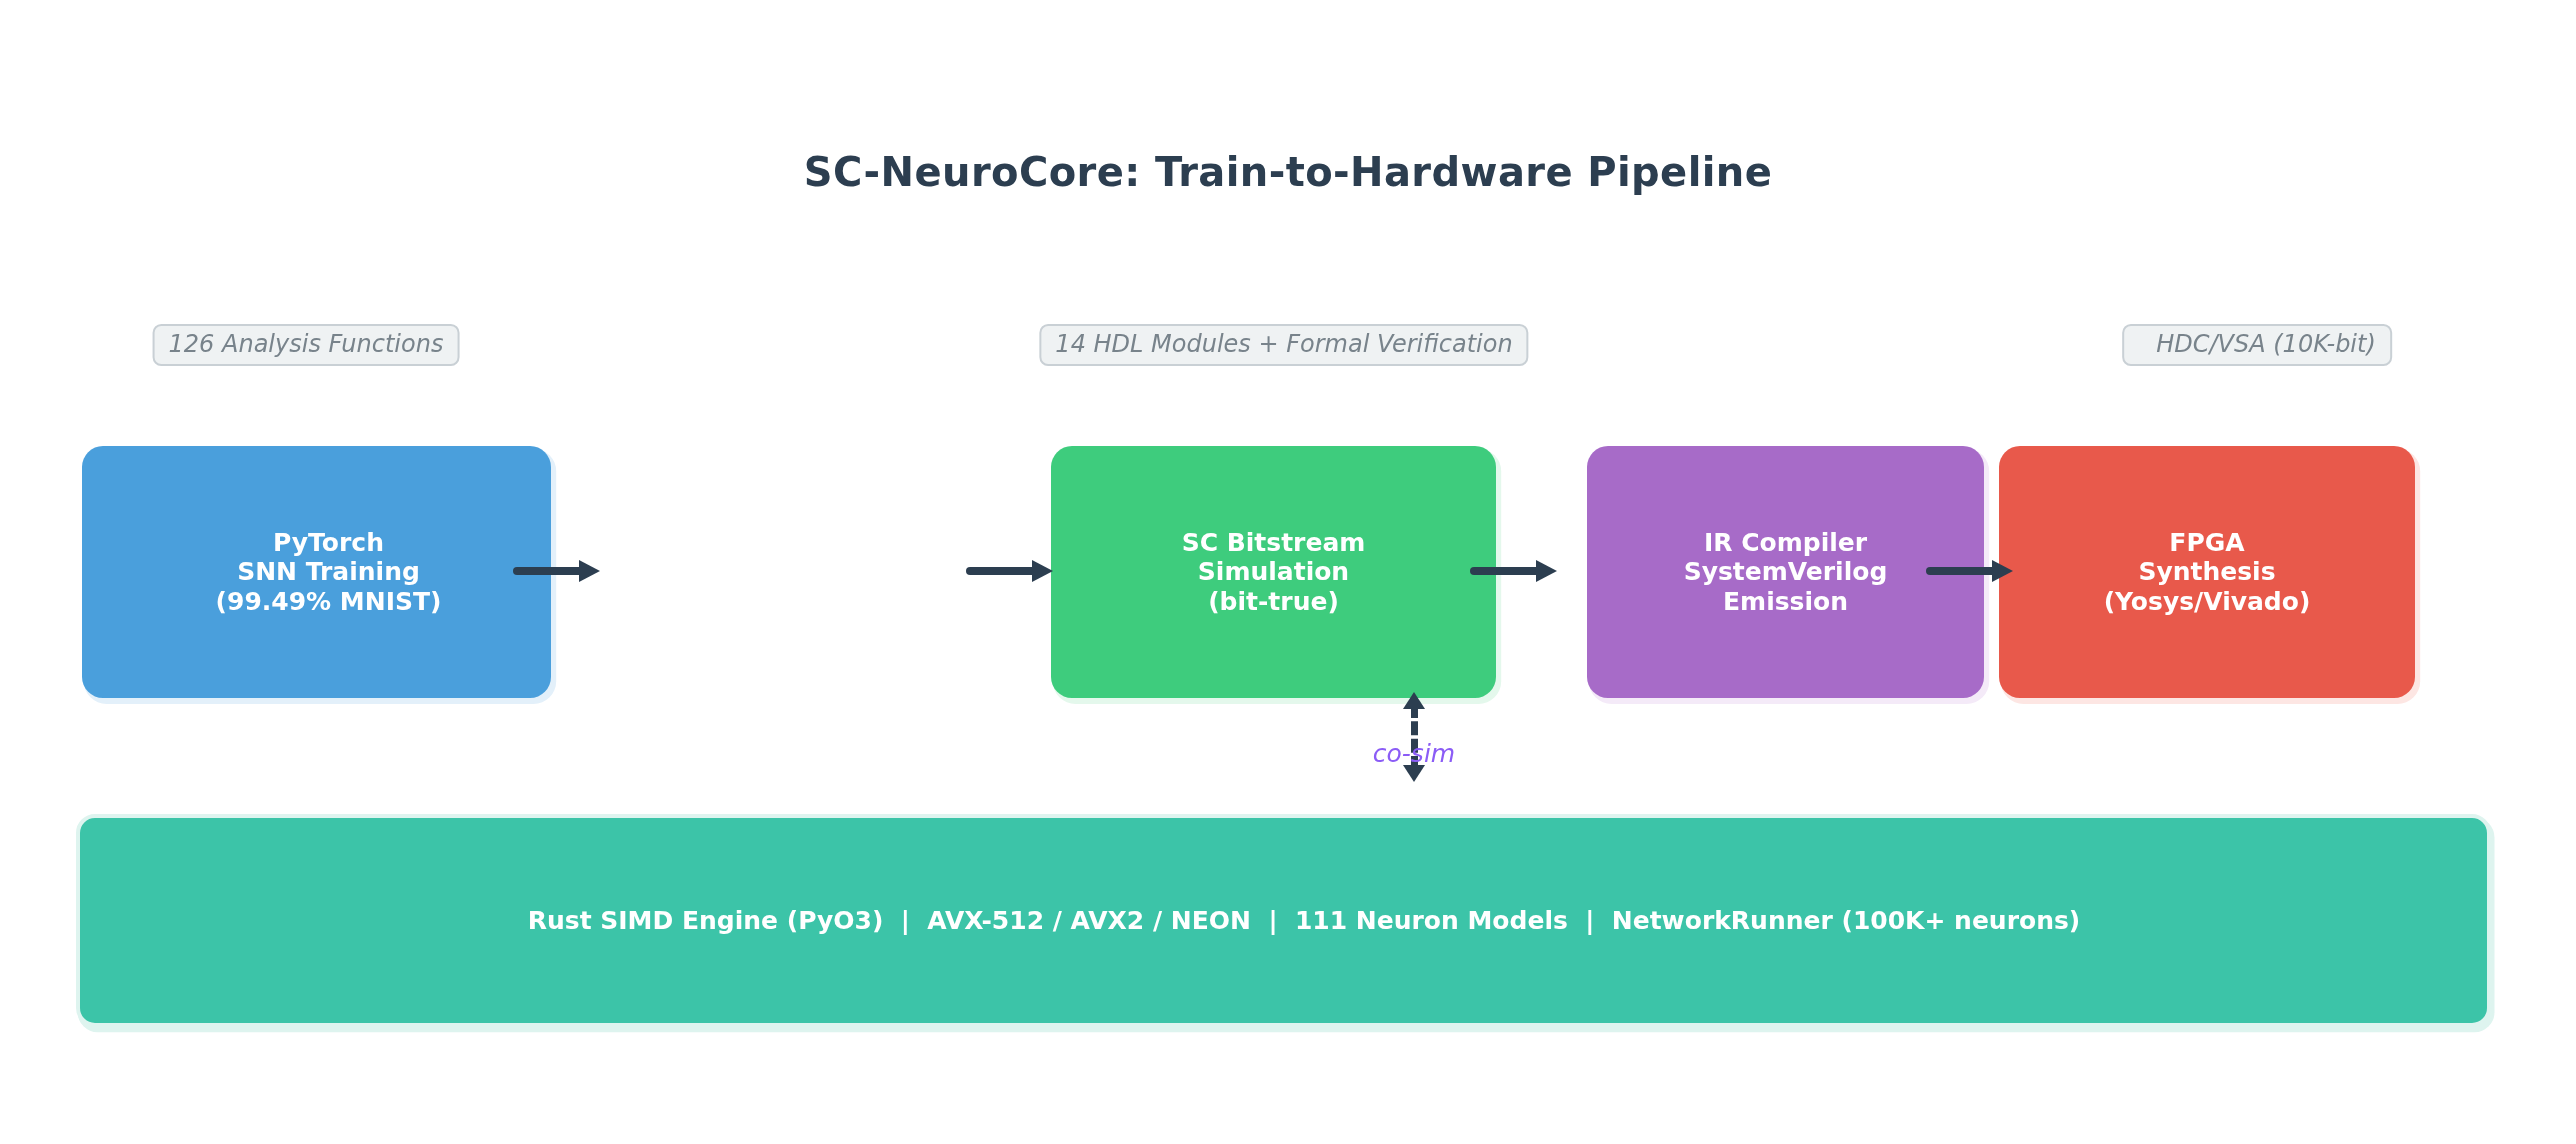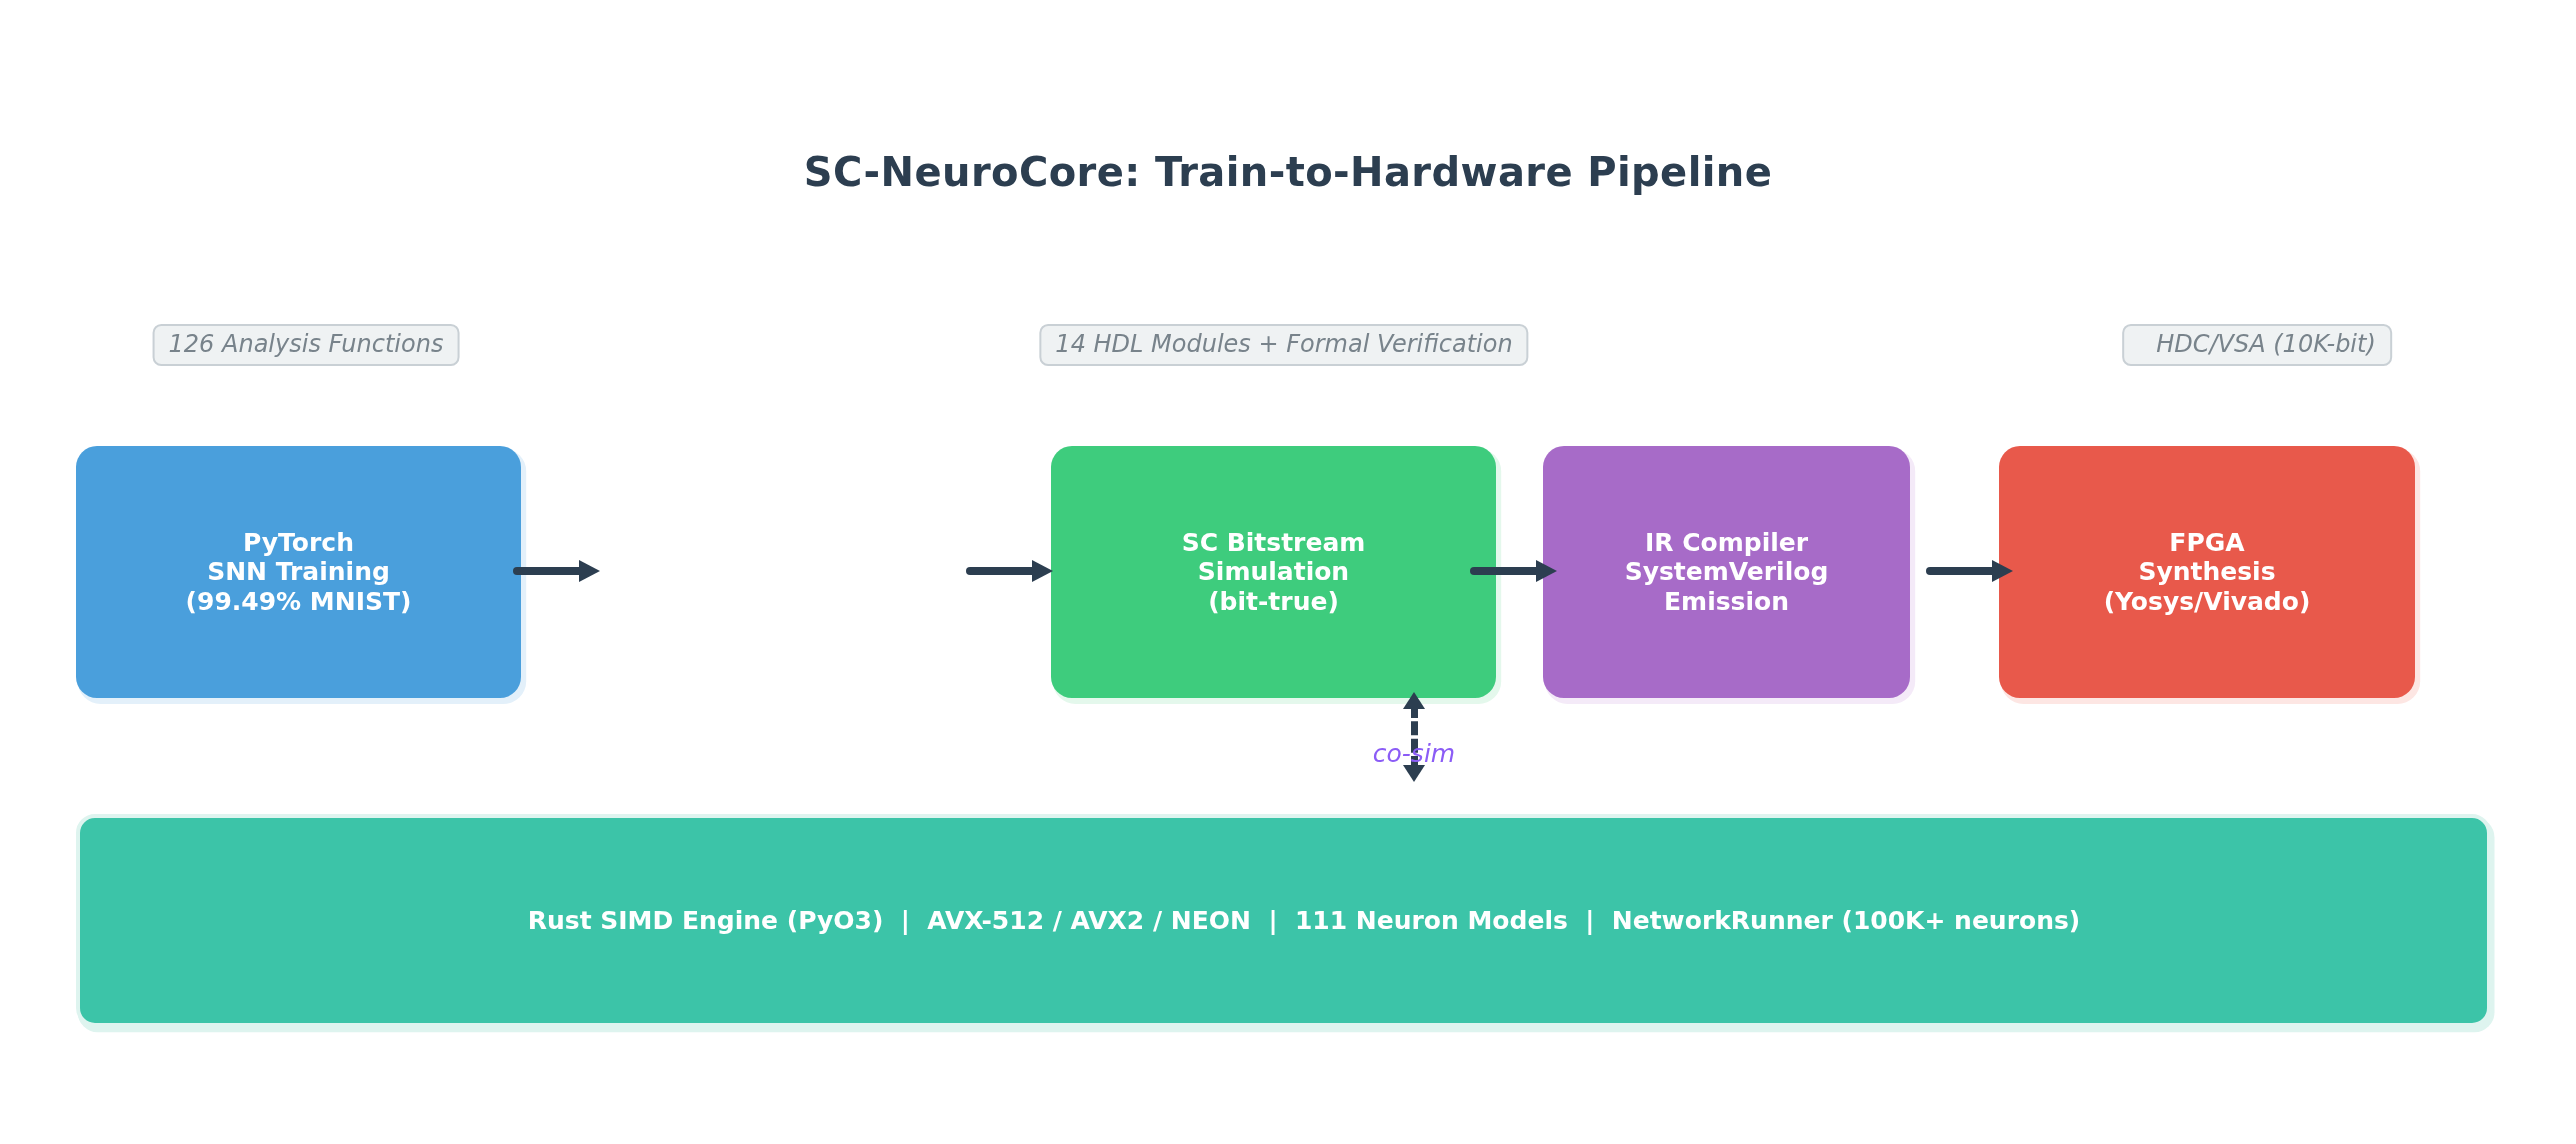--- a/index.html
+++ b/index.html
@@ -54,24 +54,24 @@
     justify-content: center;
     text-align: center;
   }
   .stage-label {
     white-space: pre-line;
     color: #ffffff;
     font-weight: bold;
     font-size: 25px;
     line-height: 29.5px;
   }
-  .stage-1 { left: 76px;   width: 445px; background: #4a9fdc; box-shadow: 3.5px 4.3px 0 1.7px #e3f0fa; }
+  .stage-1 { left: 82px;   width: 445px; background: #4a9fdc; box-shadow: 3.5px 4.3px 0 1.7px #e3f0fa; padding-left: 24px; }
   .stage-2 { left: 585px;  width: 395px; background: #e28a3e; box-shadow: 3.5px 4.3px 0 1.7px #fcefe2; }
   .stage-3 { left: 1039px; width: 445px; background: #3ecc7d; box-shadow: 3.5px 4.3px 0 1.7px #e4f8ec; margin-left: 12px; }
-  .stage-4 { left: 1543px; width: 367px; background: #a76bc8; box-shadow: 3.5px 4.3px 0 1.7px #f4eaf8; }
+  .stage-4 { left: 1587px; width: 397px; background: #a76bc8; box-shadow: 3.5px 4.3px 0 1.7px #f4eaf8; }
   .stage-5 { left: 1999px; width: 416px; background: #e8594b; box-shadow: 3.5px 4.3px 0 1.7px #fde6e3; }
 
   .flow-arrow {
     position: absolute;
     top: 560px;
     width: 87px;
     height: 22.6px;
   }
   .flow-arrow .arrow-line {
     position: absolute;

